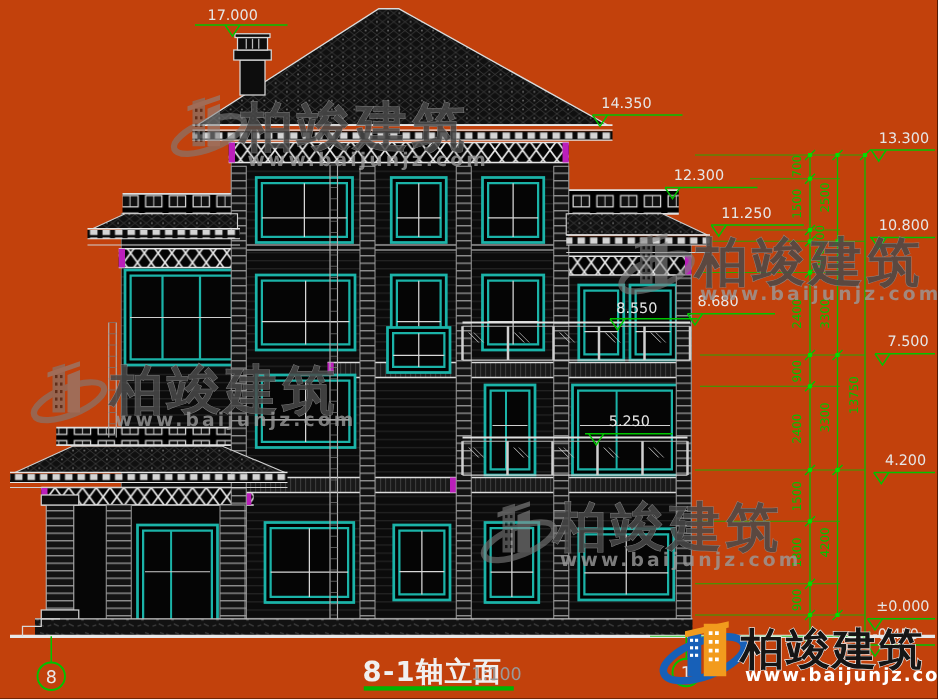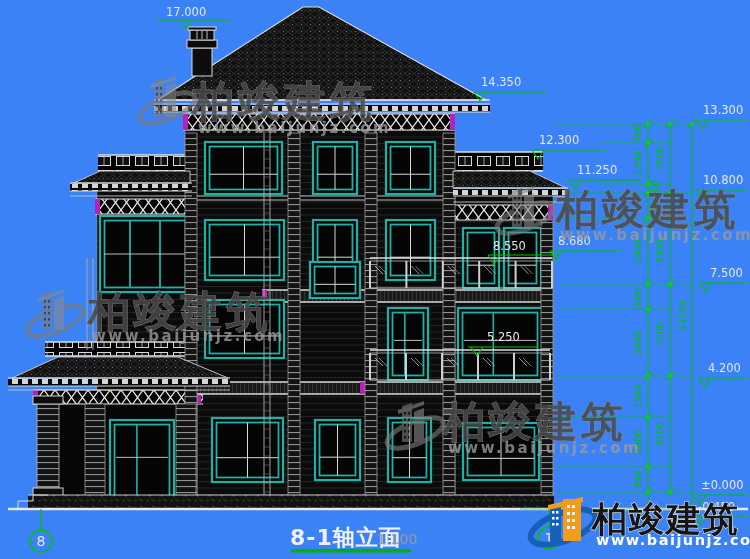--- a/index.html
+++ b/index.html
@@ -1,16 +1,16 @@
 <!DOCTYPE html>
 <html><head>
 <meta charset="utf-8">
 <style>
   html,body{margin:0;padding:0;background:#000;}
-  .canvas{position:relative;width:750px;height:559px;background:#3b82f6;overflow:hidden;
+  .canvas{position:relative;width:750px;height:559px;background:#c2410c;overflow:hidden;
           font-family:"DejaVu Sans",sans-serif;}
   svg text{font-family:"DejaVu Sans",sans-serif;}
   .lvl{fill:#e6e6e6;font-size:11.5px;}
   .dimnum{fill:#00c400;font-size:9.5px;text-anchor:middle;}
   .wm-ch{fill:#4a4a4a;stroke:#8f8f8f;stroke-width:.8;paint-order:stroke;
          font-size:42px;font-weight:bold;letter-spacing:4px;opacity:.85;}
   .wm-url{fill:#9a9a9a;font-size:15px;font-weight:bold;letter-spacing:2.5px;opacity:.8;}
   .logo-ch{fill:#151515;stroke:#f2f2f2;stroke-width:1;paint-order:stroke;
            font-size:35px;font-weight:bold;letter-spacing:2px;}
   .logo-url{fill:#ffffff;font-size:14.5px;font-weight:bold;letter-spacing:1.5px;}

